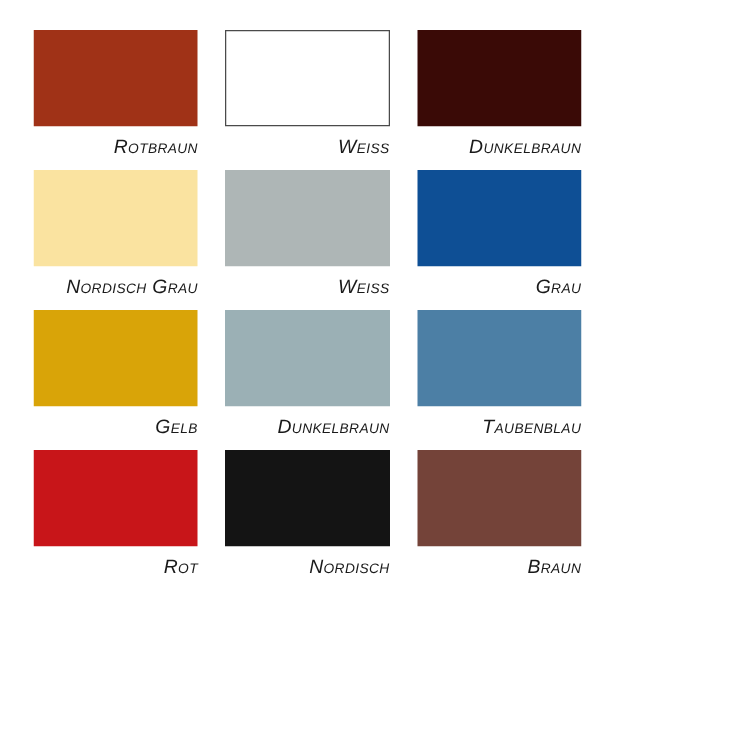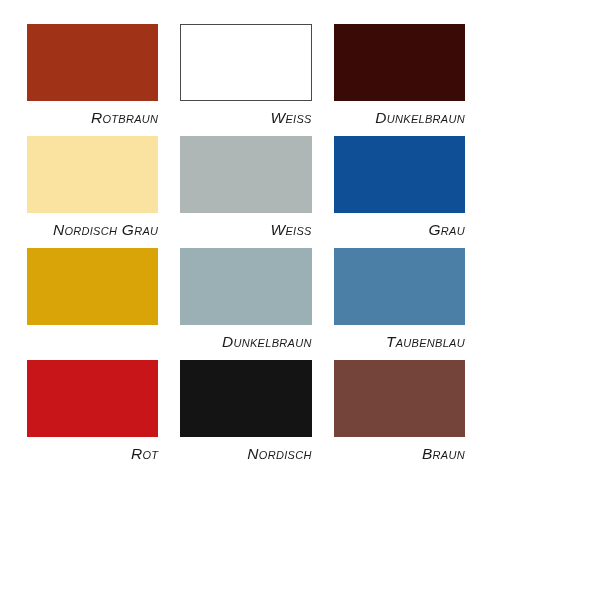--- a/index.html
+++ b/index.html
@@ -83,20 +83,21 @@
     <div class="swatch-cell">
       <div class="swatch-chip" style="background-color: rgb(174, 182, 182);"></div>
       <div class="swatch-label">Weiss</div>
     </div>
     <div class="swatch-cell">
       <div class="swatch-chip" style="background-color: rgb(14, 79, 149);"></div>
       <div class="swatch-label">Grau</div>
     </div>
     <div class="swatch-cell">
       <div class="swatch-chip" style="background-color: rgb(217, 164, 8);"></div>
+      <div class="swatch-label">Gelb</div>
     </div>
     <div class="swatch-cell">
       <div class="swatch-chip" style="background-color: rgb(155, 176, 181);"></div>
       <div class="swatch-label">Dunkelbraun</div>
     </div>
     <div class="swatch-cell">
       <div class="swatch-chip" style="background-color: rgb(76, 127, 165);"></div>
       <div class="swatch-label">Taubenblau</div>
     </div>
     <div class="swatch-cell">

